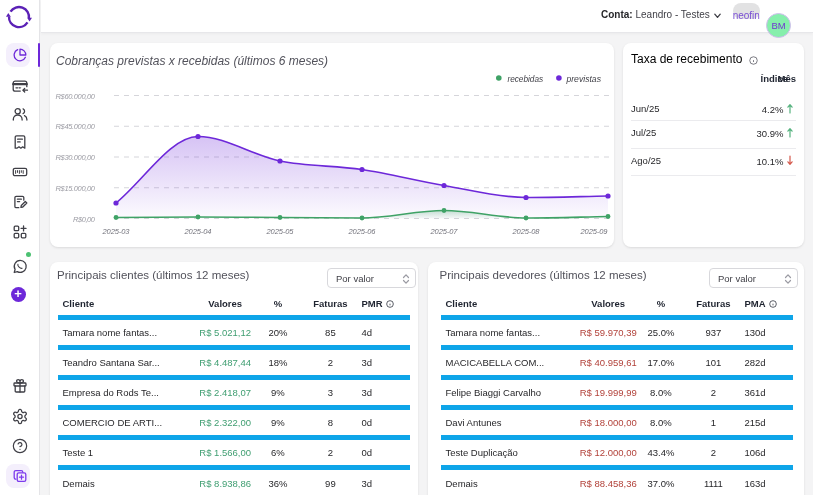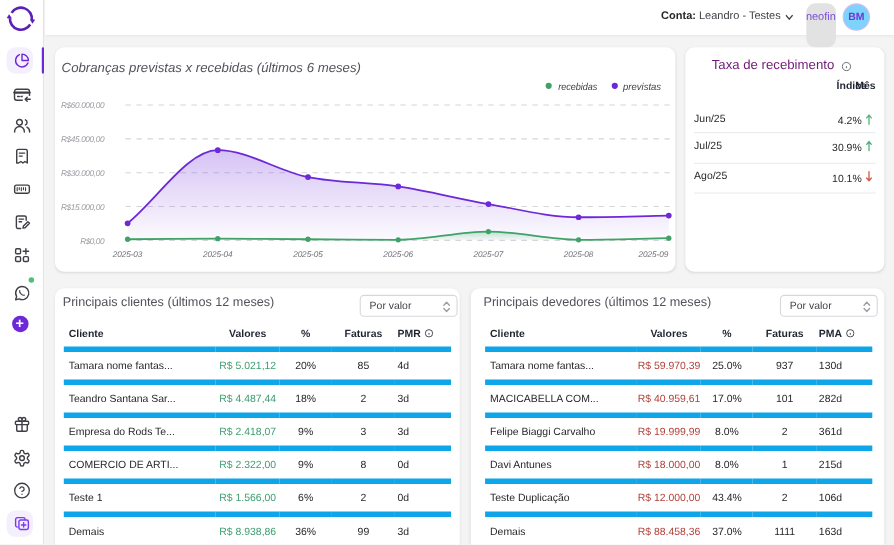--- a/index.html
+++ b/index.html
@@ -22,34 +22,34 @@
   border-radius:50%; background:#4cc172; }
 #plusbtn { position:absolute; left:10.5px; top:286.5px; width:15px; height:15px;
   border-radius:50%; background:#6d28d9; color:#fff; text-align:center;
   font-size:13px; line-height:14px; font-weight:700; }
 
 #topbar { position:absolute; left:41px; top:0; right:0; height:33px; background:#fff;
   border-bottom:1px solid #e7e7ea; box-shadow:0 1px 3px rgba(0,0,0,.04); z-index:5; }
 #conta { position:absolute; left:560px; top:9px; font-size:10px; color:#3f3f46; }
 #conta b { color:#27272a; }
 #chev { position:absolute; left:673px; top:12.5px; }
-#neobadge { position:absolute; left:691.5px; top:3px; width:27.5px; height:40px;
+#neobadge { position:absolute; left:691.5px; top:3px; width:27.5px; height:16px;
   background:#e2e2e3; border-radius:8px; color:#7a4fd4; font-size:10px; font-weight:400;
   text-align:center; line-height:26.5px; letter-spacing:0; }
-#bm { position:absolute; left:725px; top:3px; width:25px; height:25px; border-radius:50%;
-  background:#7dd3fc; border:1px solid #d3bdf0; color:#7138cf; font-weight:700;
+#bm { position:absolute; left:725px; top:13px; width:25px; height:25px; border-radius:50%;
+  background:#86efac; border:1px solid #d3bdf0; color:#7138cf; font-weight:400;
   font-size:9.5px; text-align:center; line-height:23.5px; }
 
 #chartcard { left:50px; top:43px; width:564px; height:204px;font-style:italic; }
 #chartcard h2 { position:absolute; left:6px; top:10.5px; font-size:12px; font-weight:400;
   color:#52525b; }
 
 #taxacard { left:623px; top:43px; width:181px; height:204px; }
 #taxacard h2 { position:absolute; left:8px; top:9px; font-size:12px; font-weight:400;
-  color:#701a75;margin-left:16px; }
+  color:#000000; }
 .taxarow { position:absolute; left:8px; right:8px; font-size:9.5px; color:#27272a; }
 .taxarow .r { position:absolute; right:2px; top:0; }
 .tline { position:absolute; left:8px; right:8px; height:1px; background:#ebebee; }
 
 #leftcard { left:50px; top:262px; width:368px; height:250px; }
 #rightcard { left:428px; top:262px; width:376px; height:250px; }
 .cardtitle { position:absolute; left:7px; top:6.5px; font-size:11.5px; font-weight:400;
   color:#52525b; }
 .selbox { position:absolute; top:6px; width:89px; height:20px; border:1px solid #d8d8dc;
   border-radius:4px; background:#fff; font-size:10.5px; color:#3f3f46; }

